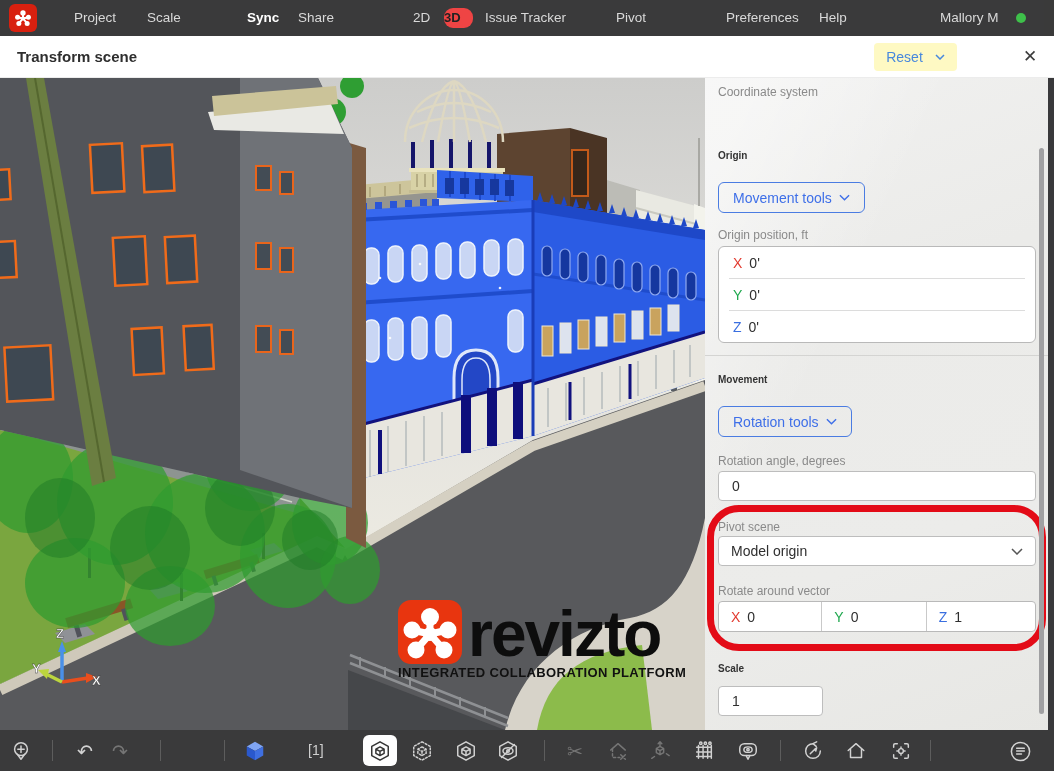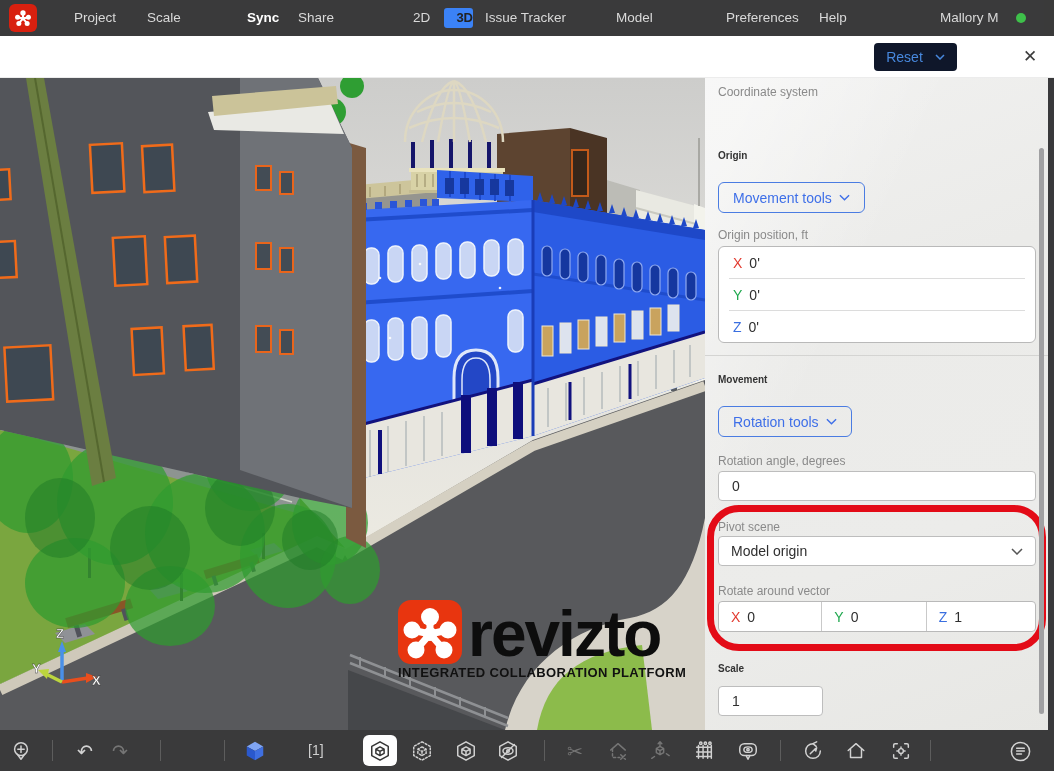--- a/index.html
+++ b/index.html
@@ -4,27 +4,27 @@
 <style>
   html,body{margin:0;padding:0;background:#222;}
   *{box-sizing:border-box;font-family:"Liberation Sans",sans-serif;}
   #app{position:relative;width:1054px;height:771px;overflow:hidden;background:#3a3a3a;}
 
   
   .menubar{position:absolute;left:0;top:0;width:1044px;height:36px;background:#3a3a3b;}
   .menubar .mi{position:absolute;top:0;line-height:36px;font-size:13.5px;color:#d9d9d9;cursor:default;white-space:nowrap;}
   .menubar .mi.bold{color:#ffffff;font-weight:700;}
   .app-logo{position:absolute;left:9px;top:4px;width:28px;height:28px;border-radius:6px;background:#d8200f;display:flex;align-items:center;justify-content:center;}
-  .badge3d{position:absolute;left:444px;top:8px;width:29px;height:20px;background:#3b82f6;border-radius:3px;color:#222;font-size:13px;font-weight:700;text-align:right;line-height:20px;}
+  .badge3d{position:absolute;left:444px;top:8px;width:29px;height:20px;background:#ef4444;border-radius:9px;color:#222;font-size:13px;font-weight:700;text-align:left;line-height:20px;}
   .status-dot{position:absolute;left:1016px;top:13px;width:10px;height:10px;border-radius:50%;background:#3ec04a;}
 
   
   .dlg-header{position:absolute;left:0;top:36px;width:1054px;height:42px;background:#ffffff;border-bottom:1px solid #ececec;}
   .dlg-title{position:absolute;left:17px;top:0;line-height:42px;font-size:15px;font-weight:700;color:#2e2e2e;}
-  .reset-btn{position:absolute;left:874px;top:7px;width:83px;height:28px;background:#0f172a;border:none;border-radius:4px;color:#4788dd;font-size:14px;display:flex;align-items:center;justify-content:center;gap:12px;cursor:pointer;}
+  .reset-btn{position:absolute;left:874px;top:7px;width:83px;height:28px;background:#fef9c3;border:none;border-radius:4px;color:#4788dd;font-size:14px;display:flex;align-items:center;justify-content:center;gap:12px;cursor:pointer;}
   .close-x{position:absolute;left:1018px;top:9px;width:24px;height:24px;font-size:17px;color:#3c3c3c;text-align:center;line-height:24px;cursor:pointer;}
 
   
   .viewport{position:absolute;left:0;top:78px;width:705px;height:652px;overflow:hidden;}
 
   
   .panel{position:absolute;left:705px;top:78px;width:349px;height:652px;background:linear-gradient(160deg,#f1f1f0 0%,#ebebe9 35%,#ececea 70%,#e7e7e4 100%);}
   .panel:before{content:"";position:absolute;inset:0;background:linear-gradient(115deg,rgba(255,255,255,.45) 8%,rgba(255,255,255,0) 38%);pointer-events:none;}
   .panel-edge{position:absolute;left:1048px;top:78px;width:6px;height:652px;background:#39393b;}
   .p-label{position:absolute;font-size:12px;color:#8a8a8a;}
@@ -73,28 +73,29 @@
         <path d="M12 6 12 12.5 M5.5 11 12 12.5 M18.5 11 12 12.5 M7 18.5 12 12.5 M17 18.5 12 12.5" stroke="#fff" stroke-width="2.4"></path>
       </svg>
     </div>
     <span class="mi" style="left:74px">Project</span>
     <span class="mi" style="left:147px">Scale</span>
     <span class="mi bold" style="left:247px">Sync</span>
     <span class="mi" style="left:298px">Share</span>
     <span class="mi" style="left:413px">2D</span>
     <span class="badge3d">3D</span>
     <span class="mi" style="left:485px">Issue Tracker</span>
-    <span class="mi" style="left:616px">Model</span>
+    <span class="mi" style="left:616px">Pivot</span>
     <span class="mi" style="left:726px">Preferences</span>
     <span class="mi" style="left:819px">Help</span>
     <span class="mi" style="left:940px">Mallory M</span>
     <span class="status-dot"></span>
   </div>
 
   <div class="dlg-header">
+    <span class="dlg-title">Transform scene</span>
     <button class="reset-btn">
       <span>Reset</span>
       <svg width="10" height="6" viewBox="0 0 10 6">
           <path d="M1 1 L5 5 L9 1" stroke="#4788dd" stroke-width="1.5" fill="none"></path>
         </svg>
     </button>
     <span class="close-x">✕</span>
   </div>
 
   <div class="viewport">

